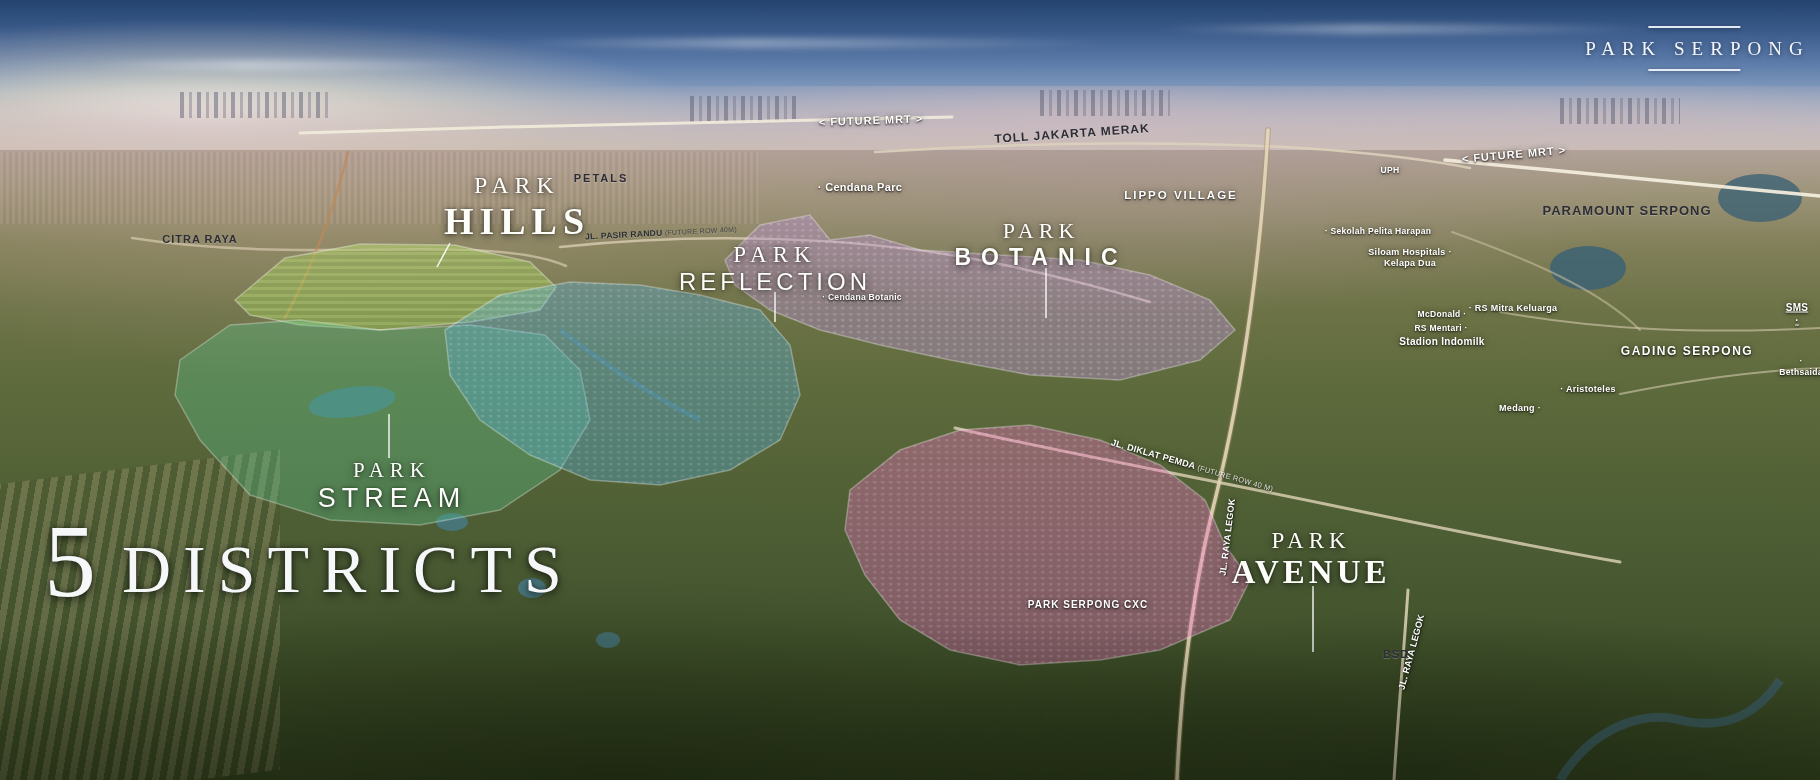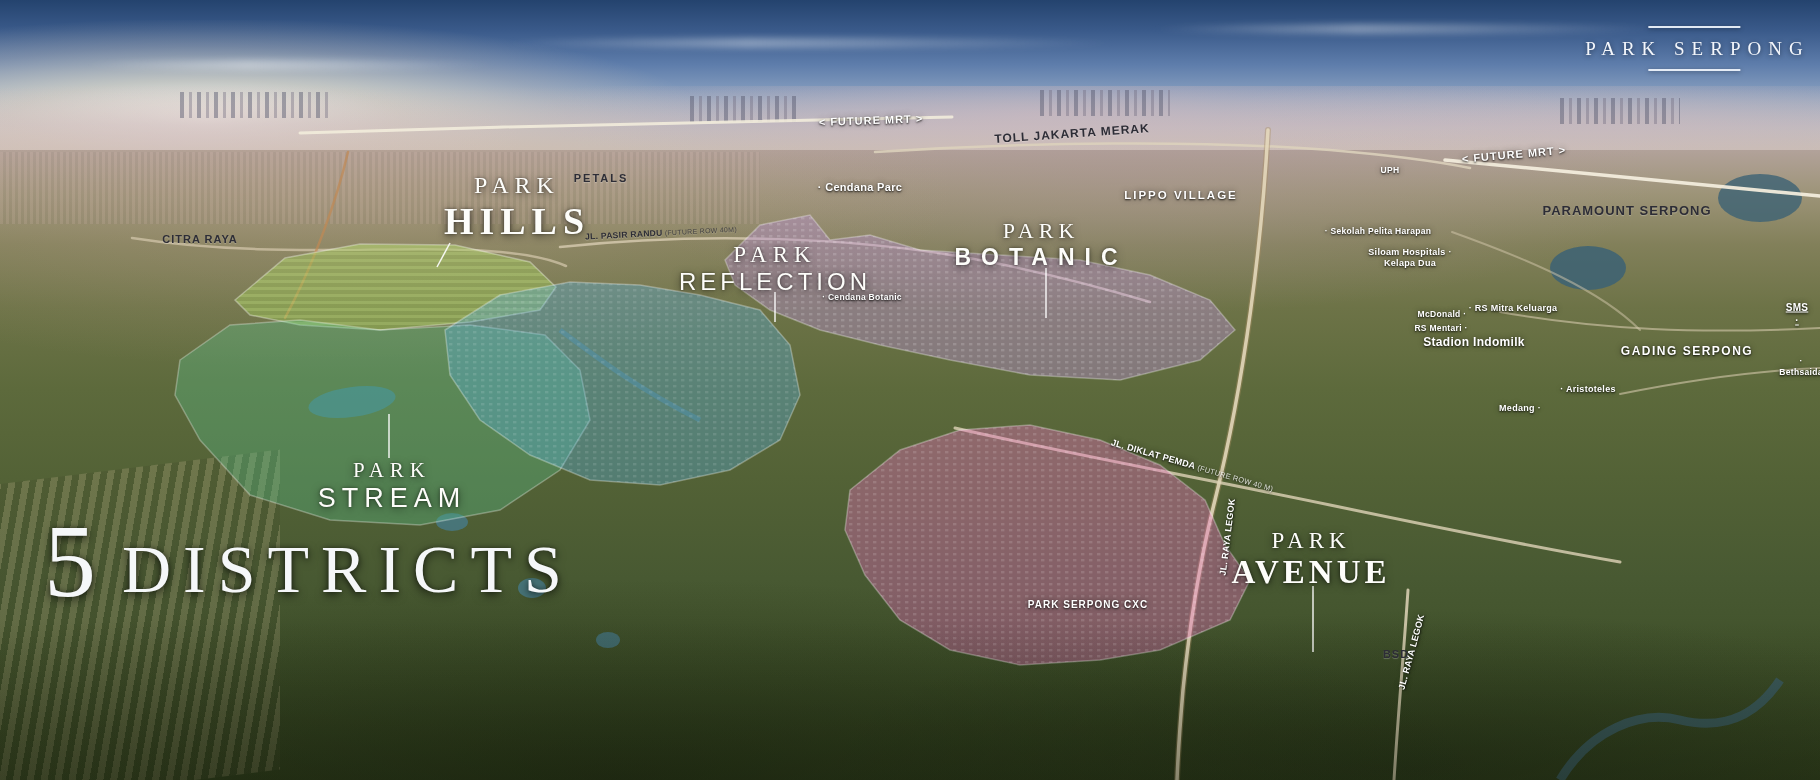--- a/index.html
+++ b/index.html
@@ -157,21 +157,21 @@
       <div class="lm" style="left: 1181px; top: 195px; font-size: 11.5px; letter-spacing: 2px; transform: translate(-50%, -50%);"><span>LIPPO VILLAGE</span></div>
       <div class="lm" style="left: 1390px; top: 170px; font-size: 8.5px; transform: translate(-50%, -50%);"><span>UPH</span></div>
       <div class="lm" style="left: 1514px; top: 155px; font-size: 11px; letter-spacing: 1px; transform: translate(-50%, -50%) rotate(-5deg);"><span>&lt; FUTURE MRT &gt;</span></div>
       <div class="lm dark" style="left: 1627px; top: 211px; font-size: 13px; letter-spacing: 1px; transform: translate(-50%, -50%);"><span>PARAMOUNT SERPONG</span></div>
       <div class="lm" style="left: 1378px; top: 231px; font-size: 8.5px; transform: translate(-50%, -50%);"><span>· Sekolah Pelita Harapan</span></div>
       <div class="lm" style="left: 1410px; top: 258px; font-size: 9px; transform: translate(-50%, -50%);"><span>Siloam Hospitals ·
 Kelapa Dua</span></div>
       <div class="lm" style="left: 1513px; top: 282px; font-size: 9px; transform: translate(-50%, -50%); margin-top: 27px;"><span>· RS Mitra Keluarga</span></div>
       <div class="lm" style="left: 1442px; top: 314px; font-size: 8.5px; transform: translate(-50%, -50%);"><span>McDonald ·</span></div>
       <div class="lm" style="left: 1441px; top: 328px; font-size: 8.5px; transform: translate(-50%, -50%);"><span>RS Mentari ·</span></div>
-      <div class="lm" style="left: 1442px; top: 342px; font-size: 12px; transform: translate(-50%, -50%); margin-left: 32px;"><span>Stadion Indomilk</span></div>
+      <div class="lm" style="left: 1442px; top: 342px; font-size: 10px; transform: translate(-50%, -50%);"><span>Stadion Indomilk</span></div>
       <div class="lm" style="left: 1588px; top: 390px; font-size: 9px; transform: translate(-50%, -50%);"><span>· Aristoteles</span></div>
       <div class="lm" style="left: 1520px; top: 409px; font-size: 9px; transform: translate(-50%, -50%);"><span>Medang ·</span></div>
       <div class="lm" style="left: 1797px; top: 314px; font-size: 10px; transform: translate(-50%, -50%); text-decoration: underline;"><span>SMS ·</span></div>
       <div class="lm" style="left: 1687px; top: 351px; font-size: 12px; letter-spacing: 1.5px; transform: translate(-50%, -50%);"><span>GADING SERPONG</span></div>
       <div class="lm" style="left: 1801px; top: 367px; font-size: 8.5px; transform: translate(-50%, -50%);"><span>· Bethsaida</span></div>
       <div class="lm dark" style="left: 200px; top: 240px; font-size: 11px; letter-spacing: 1px; transform: translate(-50%, -50%);"><span>CITRA RAYA</span></div>
       <div class="lm dark" style="left: 601px; top: 179px; font-size: 11px; letter-spacing: 2px; transform: translate(-50%, -50%);"><span>PETALS</span></div>
       <div class="lm" style="left: 862px; top: 297px; font-size: 8.5px; transform: translate(-50%, -50%);"><span>· Cendana Botanic</span></div>
       <div class="lm dark" style="left: 661px; top: 233px; font-size: 8.5px; transform: translate(-50%, -50%) rotate(-3deg);"><span>JL. PASIR RANDU</span><span class="sub"> (FUTURE ROW 40M)</span></div>
       <div class="lm" style="left: 1192px; top: 466px; font-size: 9px; transform: translate(-50%, -50%) rotate(16deg);"><span>JL. DIKLAT PEMDA</span><span class="sub"> (FUTURE ROW 40 M)</span></div>

